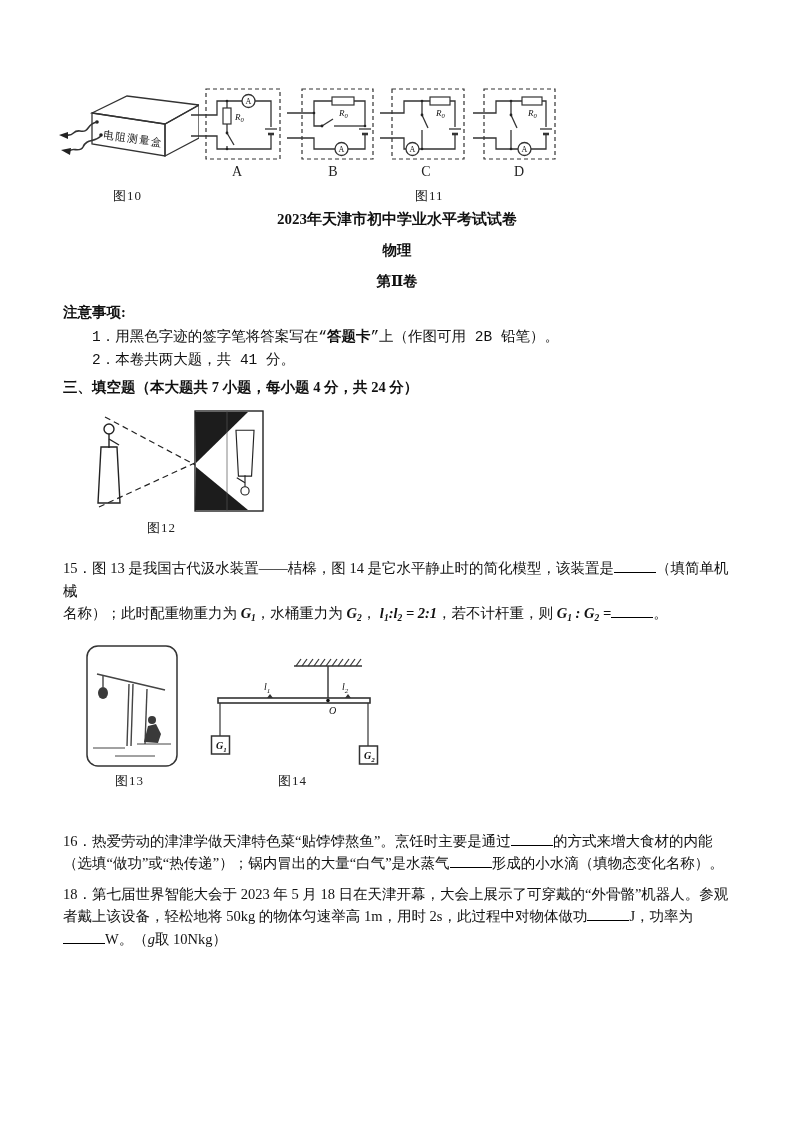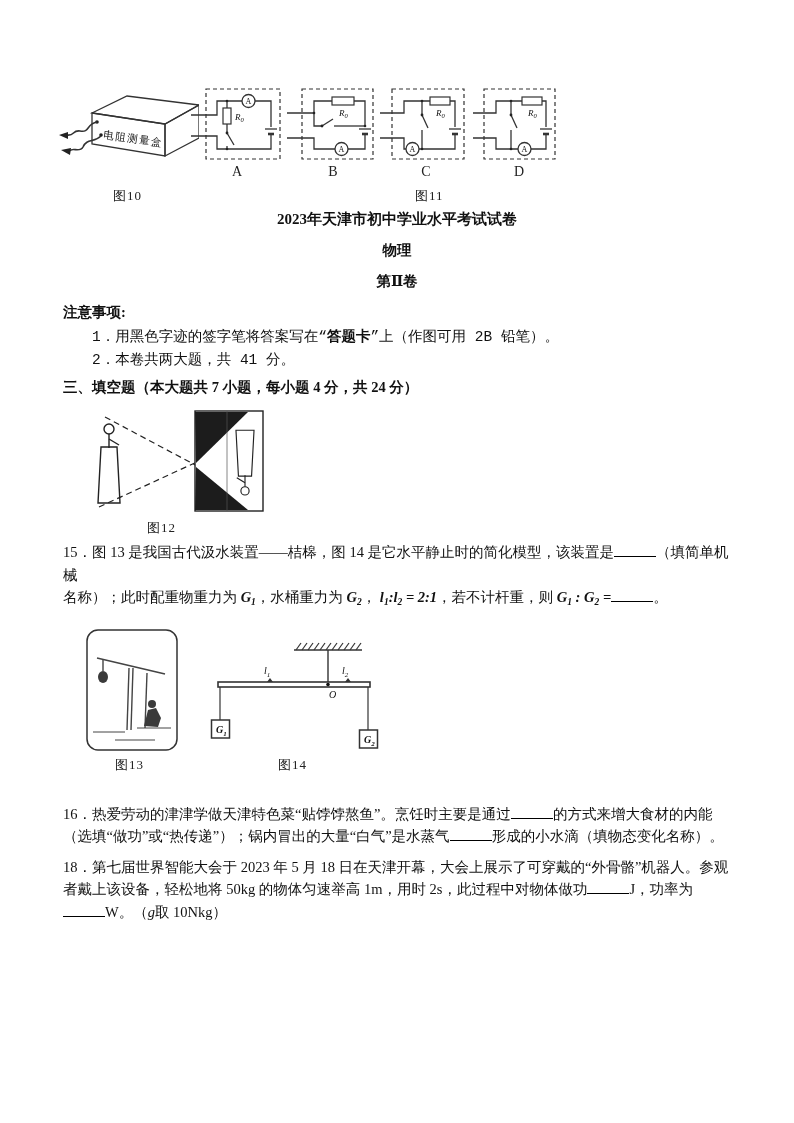--- a/index.html
+++ b/index.html
@@ -16,21 +16,21 @@
   .notice-head{font-weight:bold;font-size:14.5px;margin:10px 0 4px 0;}
   .note-line{font-size:14.5px;line-height:23px;padding-left:29px;white-space:pre-wrap;font-family:Liberation Mono, monospace;}
   .section-head{font-weight:bold;font-size:14.5px;margin:6px 0 4px 0;}
   .q{font-size:14.5px;line-height:22.5px;margin:2px 0;white-space:pre-wrap;}
   .blank{display:inline-block;width:42px;height:14px;border-bottom:1.2px solid #000;
          vertical-align:baseline;}
   .seg-b{font-weight:bold;}
   .seg-m{font-weight:bold;font-style:italic;font-family:"Liberation Serif",serif;}
   .seg-sub{font-weight:bold;font-style:italic;font-size:9.5px;vertical-align:-3px;}
   .seg-i{font-style:italic;font-family:"Liberation Serif",serif;}
-  .figblock{position:relative;margin:6px 0 4px 12px;}
+  .figblock{position:relative;margin:6px 0 20px 12px;}
   .figrow{position:relative;height:152px;margin:14px 0 20px 12px;}
   .figrow .abs{position:absolute;}
   svg{display:block;}
   svg text{font-family:"Liberation Serif",serif;}
 </style>
 </head>
 <body>
 
 <div class="page">
 
@@ -250,16 +250,16 @@
         <rect x="1.5" y="86" width="18" height="18" fill="#fff" stroke="#333" stroke-width="1.5"></rect>
         <text x="6" y="99" font-size="10" font-style="italic" font-weight="bold" fill="#111"><tspan>G</tspan><tspan dy="2.5" font-size="7">1</tspan></text>
         <line x1="158" y1="53" x2="158" y2="96" stroke="#333" stroke-width="1.2"></line>
         <rect x="149.5" y="96" width="18" height="18" fill="#fff" stroke="#333" stroke-width="1.5"></rect>
         <text x="154" y="109" font-size="10" font-style="italic" font-weight="bold" fill="#111"><tspan>G</tspan><tspan dy="2.5" font-size="7">2</tspan></text>
       </svg>
     </div>
     <div class="abs fig-caption" style="left:203px;top:128px;">图14</div>
   </div>
 
-  <div class="q" style="margin-top:23px;"><span>16．热爱劳动的津津学做天津特色菜“贴饽饽熬鱼”。烹饪时主要是通过</span><span class="blank"></span><span>的方式来增大食材的内能（选填“做功”或“热传递”）；锅内冒出的大量“白气”是水蒸气</span><span class="blank"></span><span>形成的小水滴（填物态变化名称）。</span></div>
+  <div class="q" style="margin-top:34px;"><span>16．热爱劳动的津津学做天津特色菜“贴饽饽熬鱼”。烹饪时主要是通过</span><span class="blank"></span><span>的方式来增大食材的内能（选填“做功”或“热传递”）；锅内冒出的大量“白气”是水蒸气</span><span class="blank"></span><span>形成的小水滴（填物态变化名称）。</span></div>
   <div class="q" style="margin-top:8px;"><span>18．第七届世界智能大会于 2023 年 5 月 18 日在天津开幕，大会上展示了可穿戴的“外骨骼”机器人。参观者戴上该设备，轻松地将 50kg 的物体匀速举高 1m，用时 2s，此过程中对物体做功</span><span class="blank"></span><span>J，功率为</span><span class="blank"></span><span>W。（</span><span class="seg-i">g</span><span>取 10Nkg）</span></div>
 
 </div>
 
 </body></html>

